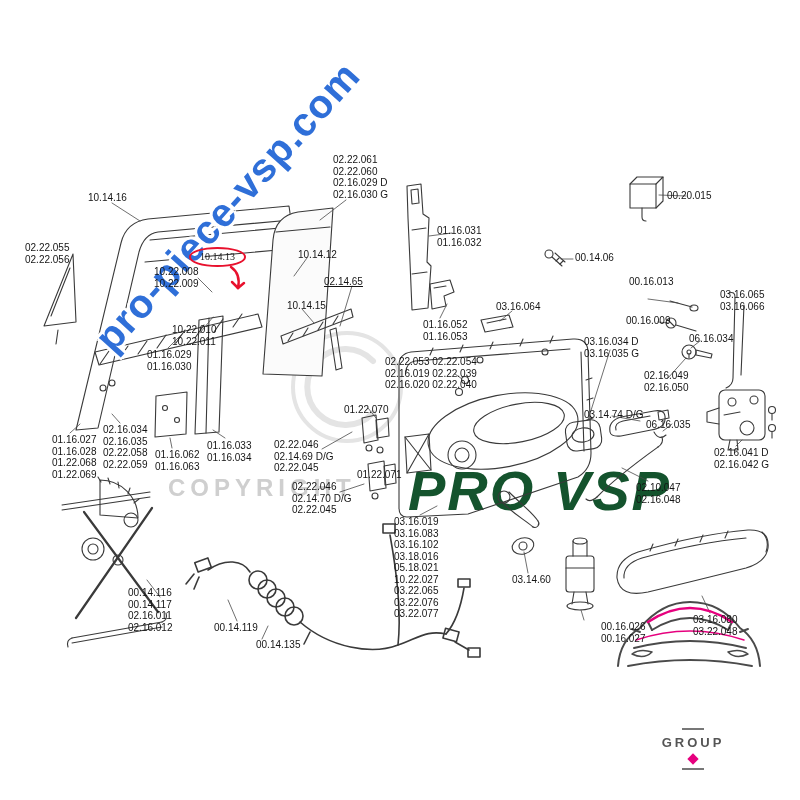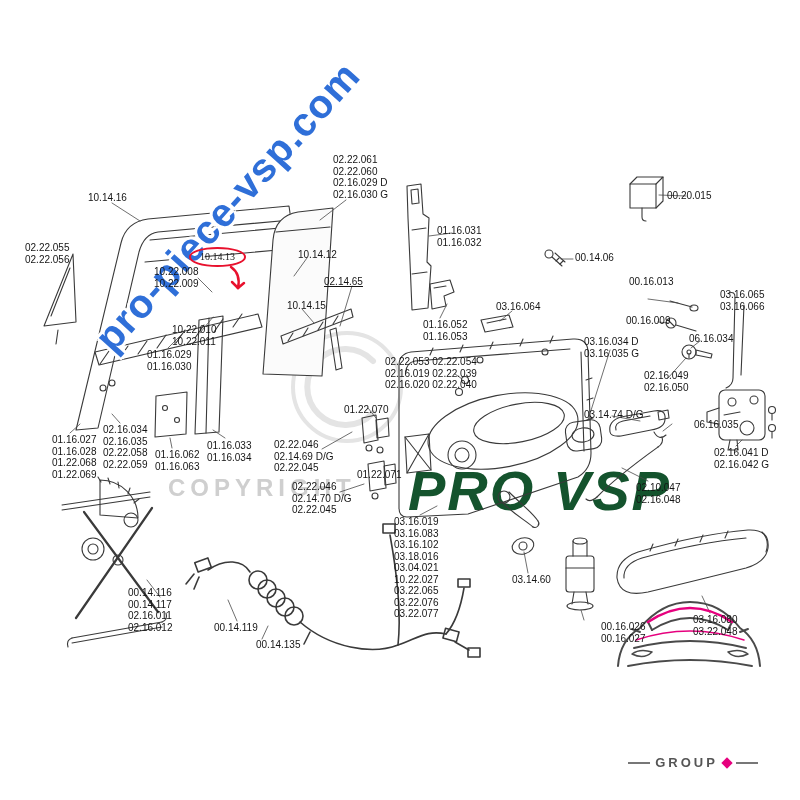--- a/index.html
+++ b/index.html
@@ -22,21 +22,21 @@
                              0 -3px 0 #fff, 0 3px 0 #fff, -3px 0 0 #fff, 3px 0 0 #fff; }
 
   
   .labels-layer { position:absolute; inset:0; z-index:4; }
   .part-label { position:absolute; font-size:10px; line-height:11.5px; color:#141414; white-space:nowrap; }
   .part-label.highlighted { border:2.5px solid #e8112d; border-radius:50%; padding:2px 9px;
                             margin-left:-11px; margin-top:-5px;font-family:Liberation Serif, serif; }
 
   
   .logo { position:absolute; right:18px; bottom:28px; z-index:5; width:178px; text-align:center; }
-  .logo-group-row { display:flex; align-items:center; justify-content:center; gap:5px; margin-bottom:2px; }
+  .logo-group-row { display:flex; align-items:center; justify-content:center; gap:5px; margin-bottom:2px;flex-direction:column; }
   .logo-group-label { font-size:13px; letter-spacing:3px; color:#555; font-weight:bold; }
   .logo-rule { width:22px; height:2px; background:#777; }
   .logo-diamond { width:8px; height:8px; background:#e6007e; transform:rotate(45deg); }
   .logo-text { font-size:52px; line-height:0.95; font-weight:bold; font-style:italic; letter-spacing:0; }
   .logo-text span { display:inline-block; }
 </style>
 </head>
 <body>
 
 <div class="stage">
@@ -453,21 +453,21 @@
         <div>02.22.053 02.22.054</div>
         <div>02.16.019 02.22.039</div>
         <div>02.16.020 02.22.040</div>
       </div>
       <div class="part-label" style="left: 344px; top: 404px;">
         <div>01.22.070</div>
       </div>
       <div class="part-label" style="left: 584px; top: 409px;">
         <div>03.14.74 D/G</div>
       </div>
-      <div class="part-label" style="left: 694px; top: 419px;">
+      <div class="part-label" style="left: 646px; top: 419px;">
         <div>06.16.035</div>
       </div>
       <div class="part-label" style="left: 714px; top: 447px;">
         <div>02.16.041 D</div>
         <div>02.16.042 G</div>
       </div>
       <div class="part-label" style="left: 636px; top: 482px;">
         <div>02.10.047</div>
         <div>02.16.048</div>
       </div>
@@ -482,21 +482,21 @@
       <div class="part-label" style="left: 292px; top: 481px;">
         <div>02.22.046</div>
         <div>02.14.70 D/G</div>
         <div>02.22.045</div>
       </div>
       <div class="part-label" style="left: 394px; top: 516px;">
         <div>03.16.019</div>
         <div>03.16.083</div>
         <div>03.16.102</div>
         <div>03.18.016</div>
-        <div>03.04.021</div>
+        <div>05.18.021</div>
         <div>10.22.027</div>
         <div>03.22.065</div>
         <div>03.22.076</div>
         <div>03.22.077</div>
       </div>
       <div class="part-label" style="left: 512px; top: 574px;">
         <div>03.14.60</div>
       </div>
       <div class="part-label" style="left: 128px; top: 587px;">
         <div>00.14.116</div>

